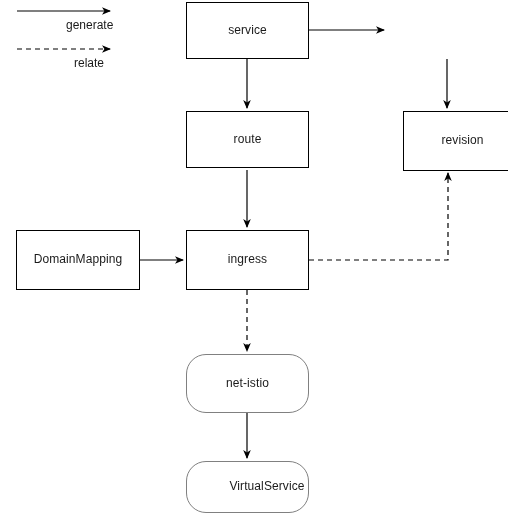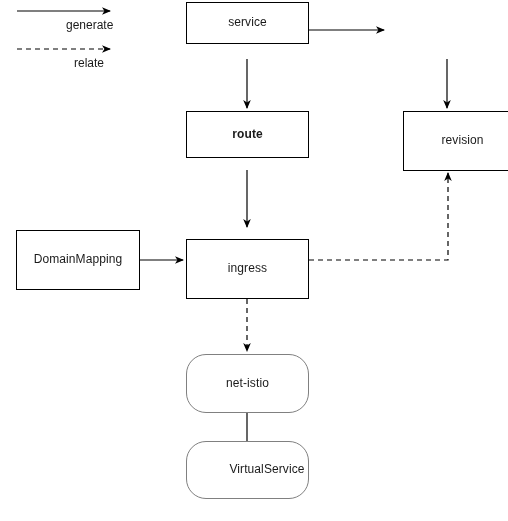--- a/index.html
+++ b/index.html
@@ -90,28 +90,28 @@
     <path d="M309,260 L448,260 L448,173" fill="none" stroke="#000000" stroke-width="1.2" stroke-dasharray="5,4" marker-end="url(#arrow-dashed)"></path>
 
     <line x1="247" y1="290" x2="247" y2="351" stroke="#000000" stroke-width="1.2" stroke-dasharray="5,4" marker-end="url(#arrow-dashed)"></line>
 
     <line x1="247" y1="413" x2="247" y2="458" stroke="#000000" stroke-width="1.2" marker-end="url(#arrow-solid)"></line>
   </svg>
 
   <div class="legend-label" style="left:30px; top:18px;">generate</div>
   <div class="legend-label" style="left:38px; top:56px;">relate</div>
 
-  <div class="node sharp" style="left:186px; top:2px; width:123px; height:42px;">service</div>
+  <div class="node sharp" style="left:186px; top:2px; width:123px; height:57px;">service</div>
 
 
-  <div class="node sharp" style="left:186px; top:111px; width:123px; height:47px;font-weight:bold;">route</div>
+  <div class="node sharp" style="left:186px; top:111px; width:123px; height:57px;">route</div>
 
   <div class="node sharp" style="left:403px; top:111px; width:119px; height:60px;">revision</div>
 
   <div class="node sharp" style="left:16px; top:230px; width:124px; height:60px;">DomainMapping</div>
 
-  <div class="node sharp" style="left:186px; top:230px; width:123px; height:60px;margin-top:9px;">ingress</div>
+  <div class="node sharp" style="left:186px; top:230px; width:123px; height:60px;">ingress</div>
 
   <div class="node rounded" style="left:186px; top:354px; width:123px; height:59px;">net-istio</div>
 
-  <div class="node rounded" style="left:186px; top:441px; width:123px; height:58px;padding-left:39px;">VirtualService</div>
+  <div class="node rounded" style="left:186px; top:461px; width:123px; height:52px;padding-left:39px;">VirtualService</div>
 
 </div>
 
 </body></html>

